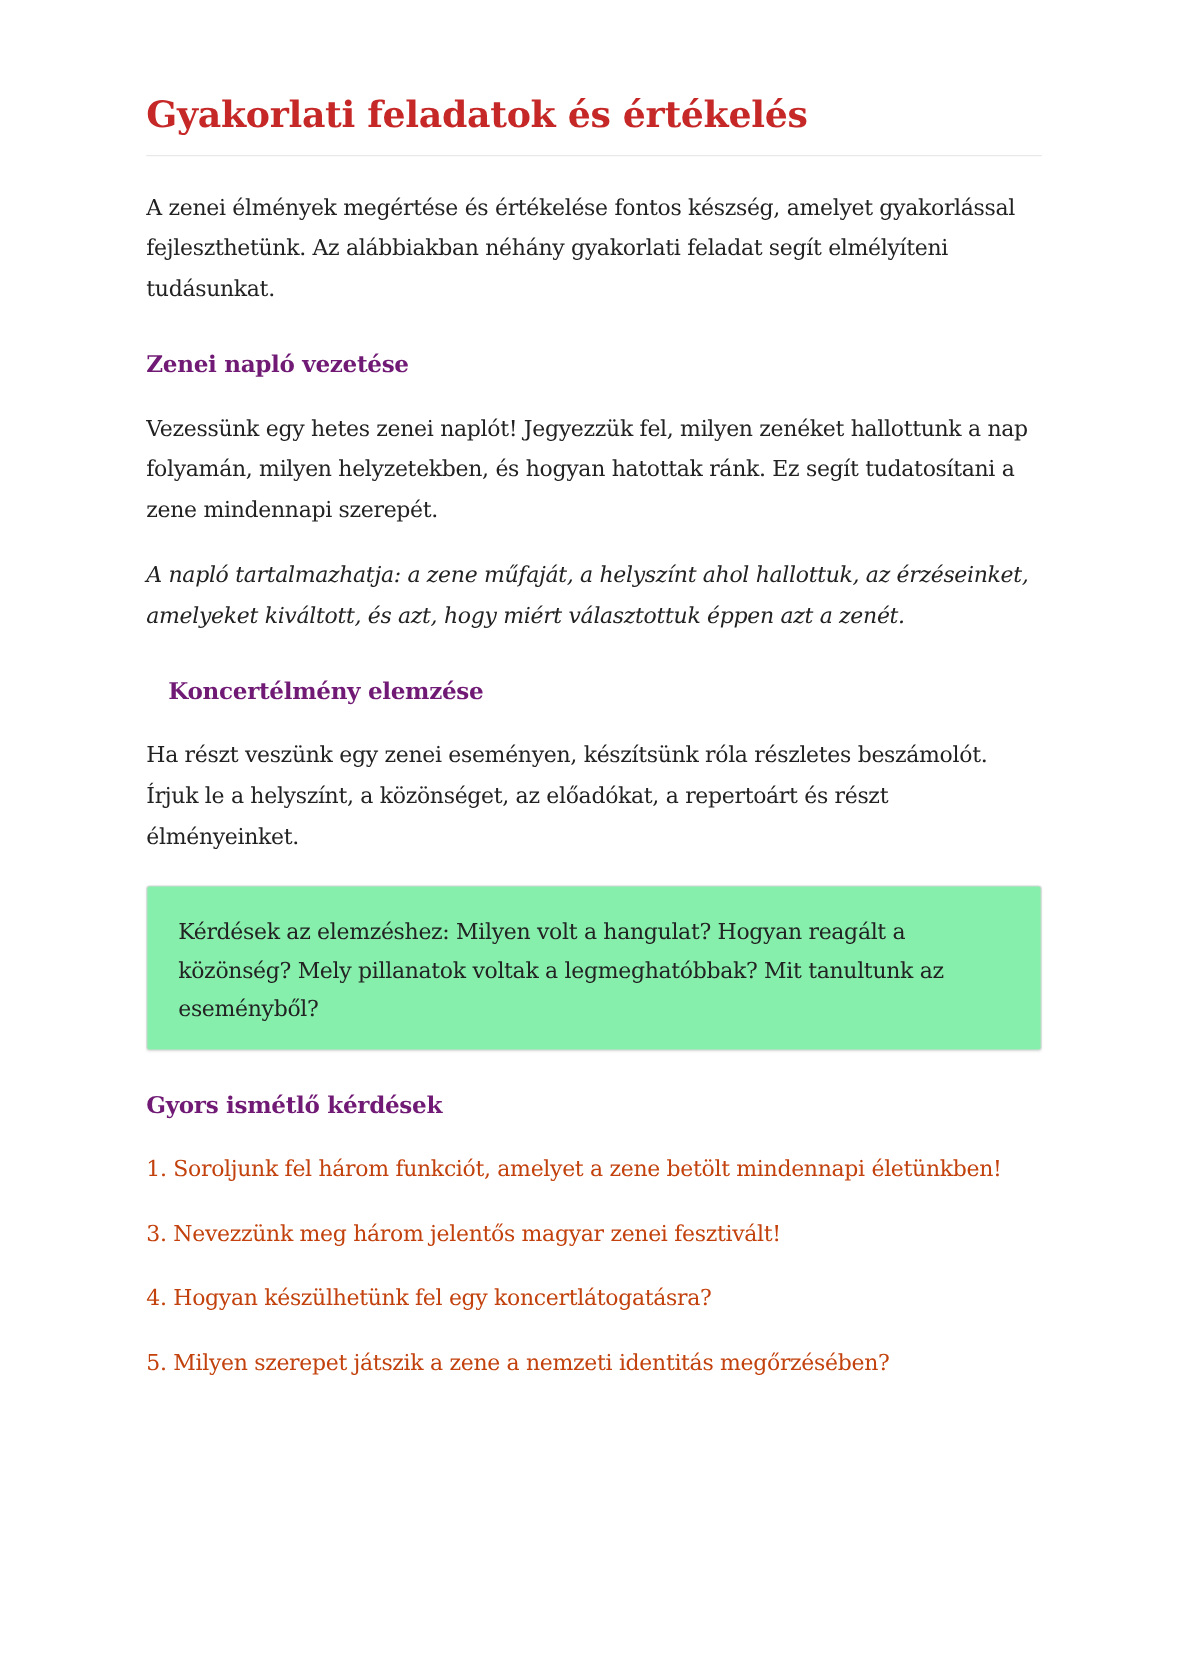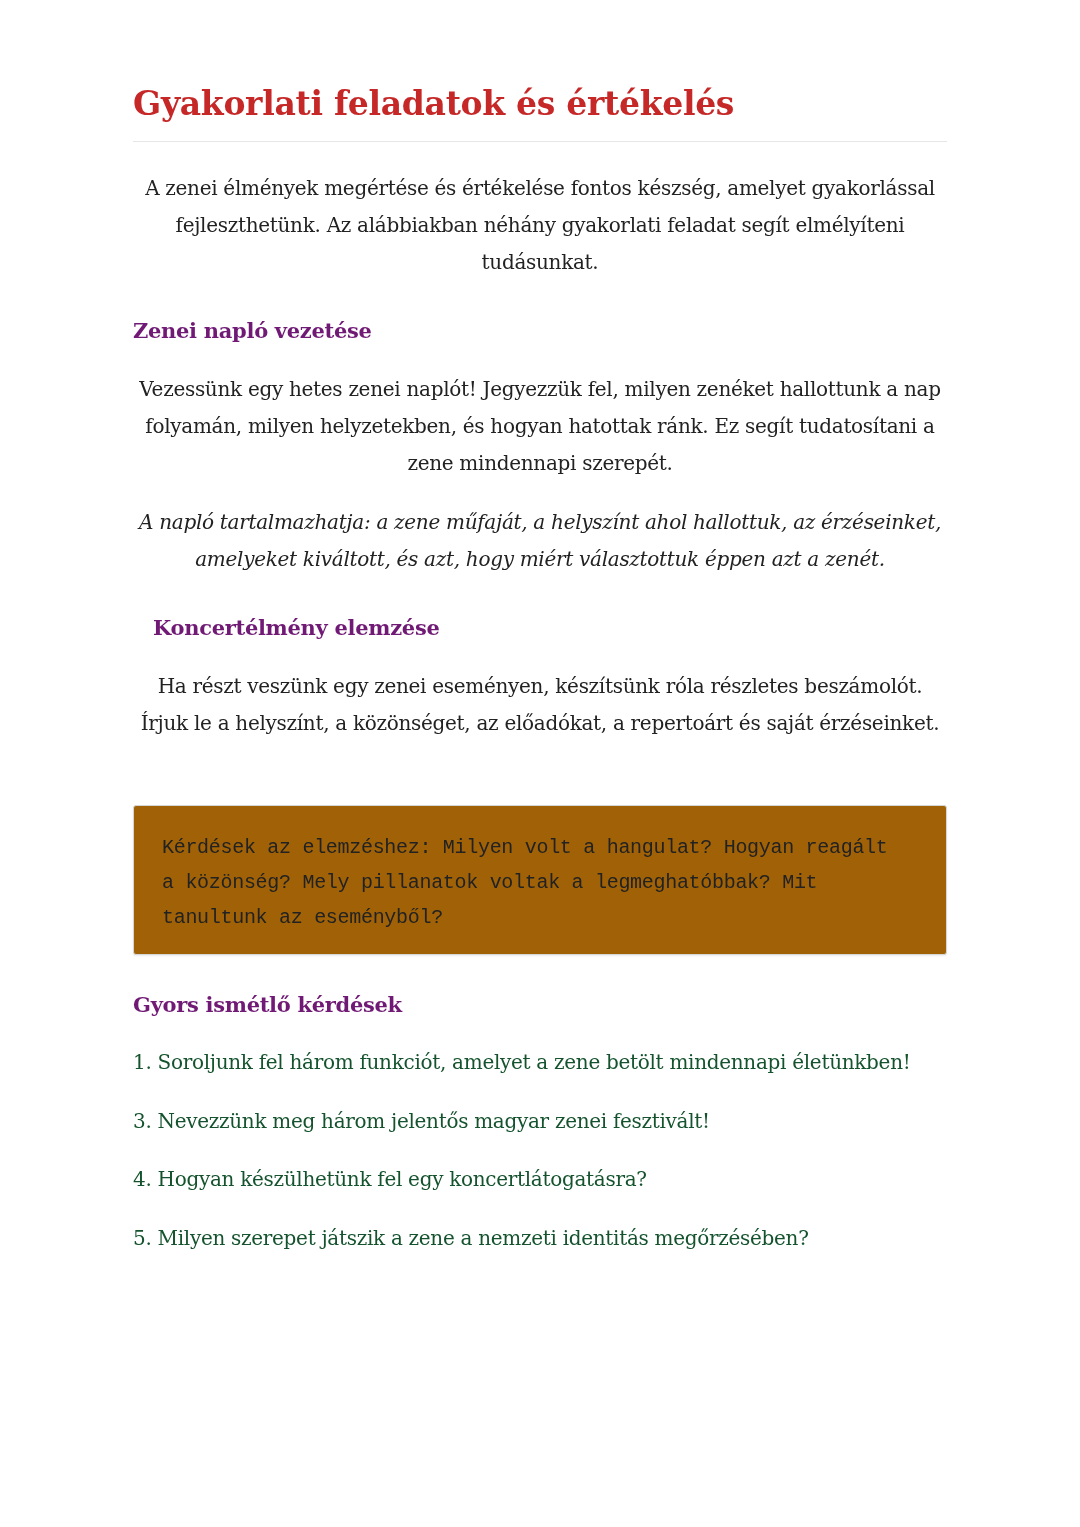--- a/index.html
+++ b/index.html
@@ -43,44 +43,42 @@
   }
   .para {
     position: absolute;
     left: 0;
     width: 814px;
     margin: 0;
     font-size: 20px;
     line-height: 37px;
     color: #222222;
     letter-spacing: -0.3px;
-    text-align: center;
   }
   .sub-heading {
     position: absolute;
     left: 0;
     margin: 0;
     font-size: 21px;
     font-weight: bold;
     color: #701a75;
     line-height: 30px;
     letter-spacing: -0.3px;
     white-space: nowrap;
   }
   .callout {
     position: absolute;
     left: 0;
     top: 805px;
     width: 812px;
     height: 148px;
-    background: #a16207;
+    background: #86efac;
     border: 1px solid #d4d8d6;
     border-radius: 3px;
     box-shadow: 0 1px 2px rgba(0,0,0,0.08);
-    font-family: Liberation Mono, monospace;
   }
   .callout-text {
     position: absolute;
     left: 28px;
     top: 24px;
     width: 730px;
     margin: 0;
     font-size: 20px;
     line-height: 35px;
     color: #222222;
@@ -92,41 +90,41 @@
     top: 1045px;
     width: 814px;
     margin: 0;
     padding: 0;
     list-style: none;
   }
   .quiz-item {
     font-size: 20px;
     line-height: 34px;
     height: 58.5px;
-    color: #14532d;
+    color: #c2410c;
     letter-spacing: -0.3px;
     white-space: nowrap;
   }
 </style>
 </head>
 <body>
 
 <div class="page">
 
   <h1 class="page-title">Gyakorlati feladatok és értékelés</h1>
   <div class="title-rule"></div>
 
   <p class="para" style="top:170px;">A zenei élmények megértése és értékelése fontos készség, amelyet gyakorlással fejleszthetünk. Az alábbiakban néhány gyakorlati feladat segít elmélyíteni tudásunkat.</p>
 
   <h2 class="sub-heading" style="top:316px;">Zenei napló vezetése</h2>
   <p class="para" style="top:371px;">Vezessünk egy hetes zenei naplót! Jegyezzük fel, milyen zenéket hallottunk a nap folyamán, milyen helyzetekben, és hogyan hatottak ránk. Ez segít tudatosítani a zene mindennapi szerepét.</p>
   <p class="para" style="top:504px;font-style:italic;">A napló tartalmazhatja: a zene műfaját, a helyszínt ahol hallottuk, az érzéseinket, amelyeket kiváltott, és azt, hogy miért választottuk éppen azt a zenét.</p>
 
   <h2 class="sub-heading" style="top:613px;margin-left:20px;">Koncertélmény elemzése</h2>
-  <p class="para" style="top:668px;">Ha részt veszünk egy zenei eseményen, készítsünk róla részletes beszámolót. Írjuk le a helyszínt, a közönséget, az előadókat, a repertoárt és saját érzéseinket.</p>
+  <p class="para" style="top:668px;">Ha részt veszünk egy zenei eseményen, készítsünk róla részletes beszámolót. Írjuk le a helyszínt, a közönséget, az előadókat, a repertoárt és részt élményeinket.</p>
 
   <div class="callout">
     <p class="callout-text">Kérdések az elemzéshez: Milyen volt a hangulat? Hogyan reagált a közönség? Mely pillanatok voltak a legmeghatóbbak? Mit tanultunk az eseményből?</p>
   </div>
 
   <h2 class="sub-heading" style="top:990px;">Gyors ismétlő kérdések</h2>
 
   <ul class="quiz-list">
     <li class="quiz-item">1. Soroljunk fel három funkciót, amelyet a zene betölt mindennapi életünkben!</li>
     <li class="quiz-item">3. Nevezzünk meg három jelentős magyar zenei fesztivált!</li>

